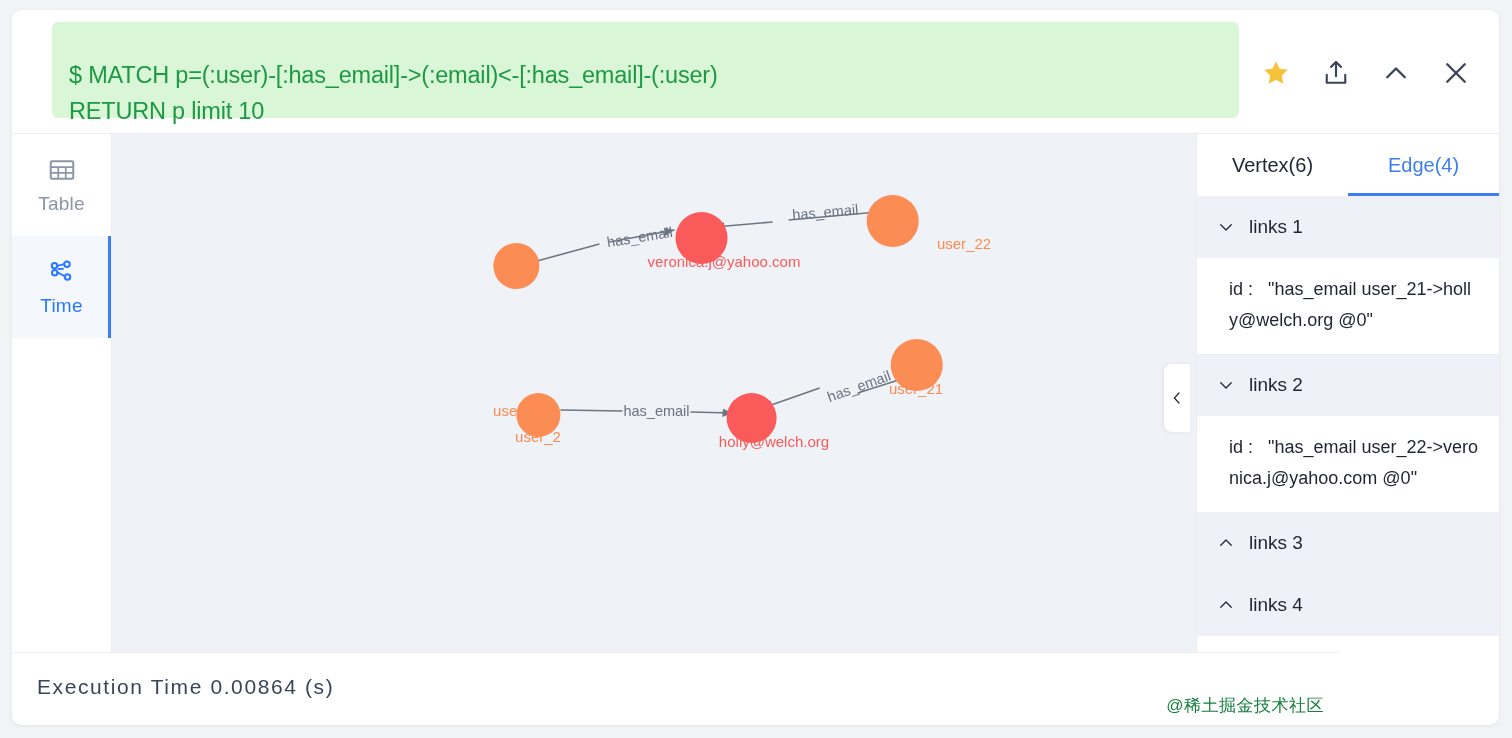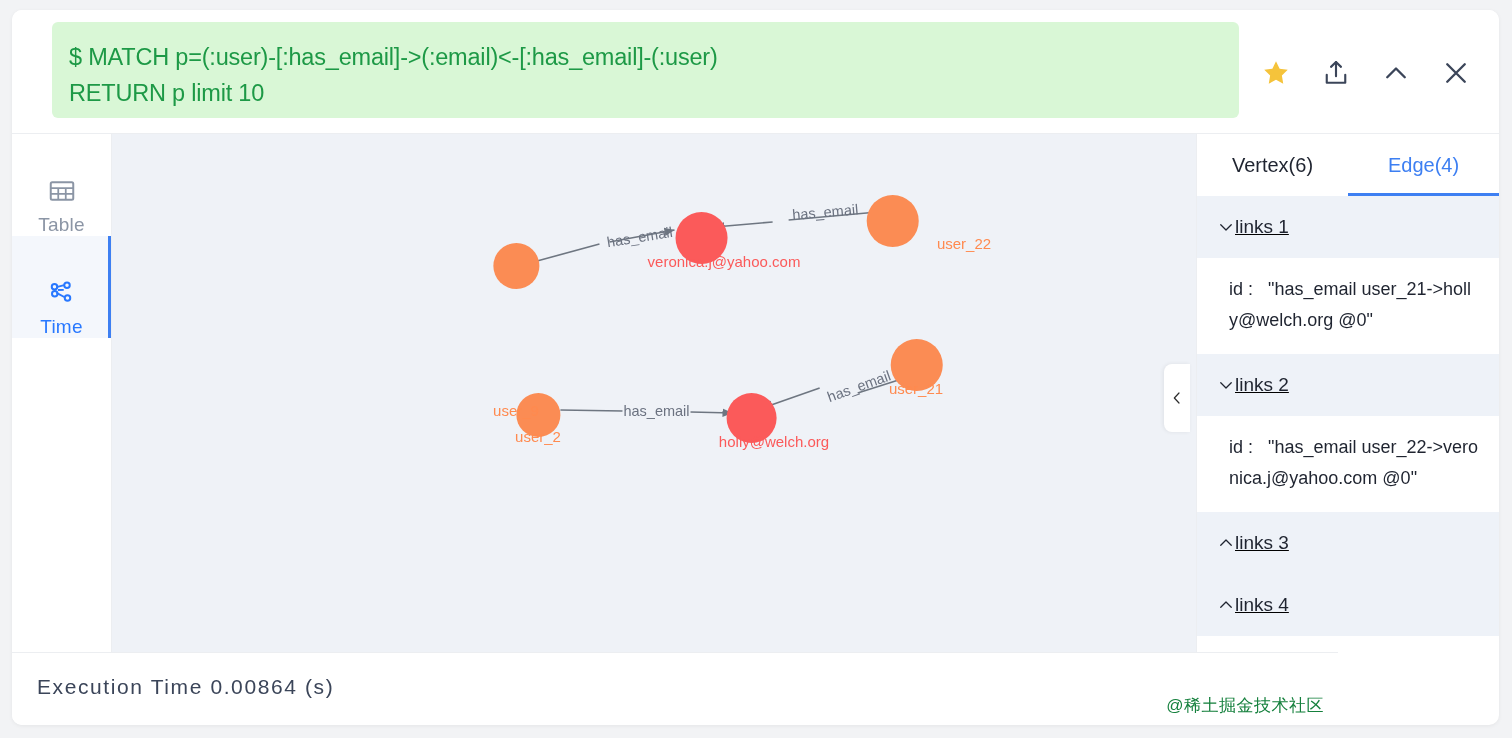--- a/index.html
+++ b/index.html
@@ -39,21 +39,21 @@
   }
   .query-box {
     position: absolute;
     left: 40px;
     top: 12px;
     width: 1187px;
     height: 96px;
     background: #d9f7d6;
     border-radius: 6px;
     box-sizing: border-box;
-    padding: 17px 18px 0 17px;
+    padding: 35px 18px 0 17px;
   }
   .query-text {
     color: #1d9946;
     font-size: 23.5px;
     line-height: 36px;
     font-family: "Liberation Sans", sans-serif;
     white-space: pre-wrap;
     letter-spacing: -0.2px;
   }
   .header-icons {
@@ -79,21 +79,21 @@
     background: #ffffff;
     border-right: 1px solid #eceef1;
     box-sizing: border-box;
     flex: 0 0 100px;
   }
   .nav-item {
     height: 102px;
     display: flex;
     flex-direction: column;
     align-items: center;
-    justify-content: flex-end;
+    justify-content: center;
     gap: 8px;
     cursor: pointer;
     position: relative;
     box-sizing: border-box;
   }
   .nav-item .nav-label {
     font-size: 19px;
     color: #8b95a5;
     letter-spacing: 0.2px;
   }
@@ -176,24 +176,24 @@
     left: 0; bottom: 0;
     width: 100%; height: 3px;
     background: #3d7ff2;
   }
   .panel-list { flex: 1 1 auto; overflow: hidden; background: #eef2f8; }
   .group-header {
     height: 62px;
     background: #eef2f8;
     display: flex;
     align-items: center;
+    gap: 14px;
     padding-left: 20px;
     box-sizing: border-box;
     cursor: pointer;
-    text-decoration: underline;
   }
   .group-header .gh-label { font-size: 19px; color: #1f2430; }
   .group-body {
     background: #ffffff;
     padding: 16px 20px 18px 32px;
     box-sizing: border-box;
   }
   .kv {
     font-size: 18px;
     color: #1f2430;

